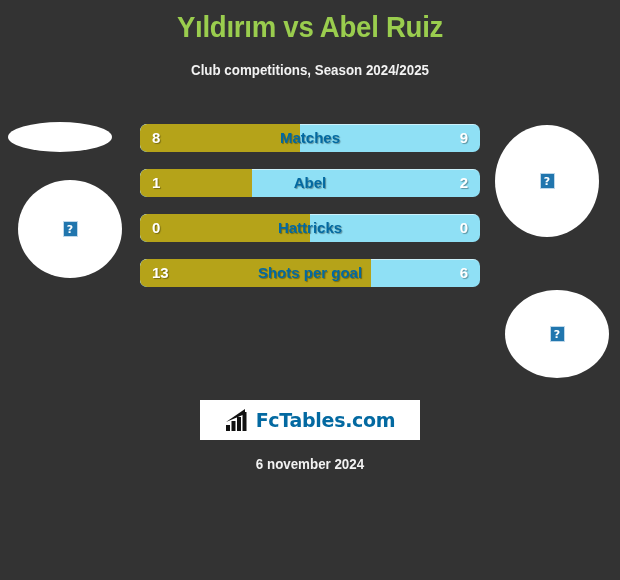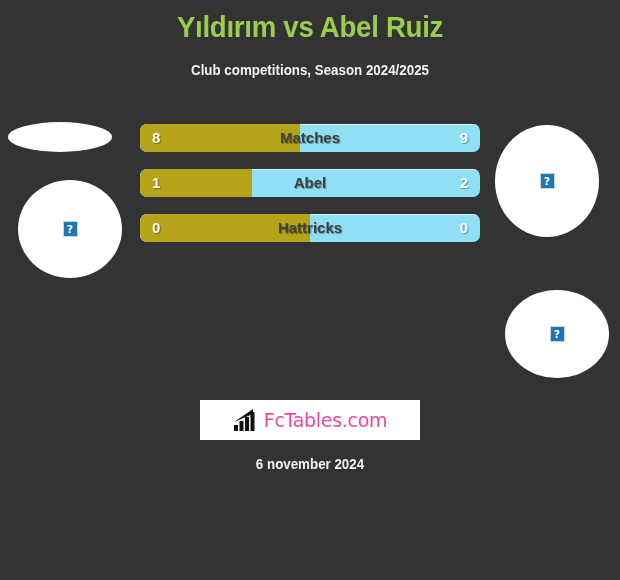--- a/index.html
+++ b/index.html
@@ -115,21 +115,21 @@
   .val-away { right: 12px; text-align: right; }
   .bar-row .label {
     position: absolute;
     left: 0; right: 0; top: 0;
     height: 28px;
     line-height: 28px;
     text-align: center;
     font-family: "Liberation Sans Narrow", "Liberation Sans", sans-serif;
     font-size: 15px;
     font-weight: bold;
-    color: #404040;
+    color: #0369a1;
     text-shadow: 1px 1px 1px rgba(0,0,0,0.35);
     z-index: 3;
   }
 
   
   .logo {
     position: absolute;
     left: 200px;
     top: 400px;
     width: 220px;
@@ -139,22 +139,22 @@
     align-items: center;
     justify-content: center;
     gap: 5px;
   }
   .logo-chart {
     display: block;
   }
   .logo-text {
     font-family: "DejaVu Sans", sans-serif;
     font-size: 19px;
-    font-weight: normal;
-    color: #ec4899;
+    font-weight: bold;
+    color: #0369a1;
     letter-spacing: -0.3px;
   }
 
   
   .date {
     position: absolute;
     top: 456px;
     left: 0;
     width: 620px;
     text-align: center;
@@ -203,20 +203,26 @@
   </div>
 
   <div class="bar-row">
     <div class="bar-left" style="width:50%"></div>
     <div class="val val-home">0</div>
     <div class="label">Hattricks</div>
     <div class="val val-away">0</div>
   </div>
 
 
+  <div class="bar-row">
+    <div class="bar-left" style="width:68%"></div>
+    <div class="val val-home">13</div>
+    <div class="label">Shots per goal</div>
+    <div class="val val-away">6</div>
+  </div>
 
 
 </div>
 
 <div class="logo">
   <svg class="logo-chart" width="26" height="24" viewBox="0 0 26 24">
     <rect x="1" y="17" width="4" height="6" fill="#111111"></rect>
     <rect x="6.5" y="13" width="4" height="10" fill="#111111"></rect>
     <rect x="12" y="9" width="4" height="14" fill="#111111"></rect>
     <rect x="17.5" y="4" width="4" height="19" fill="#111111"></rect>

